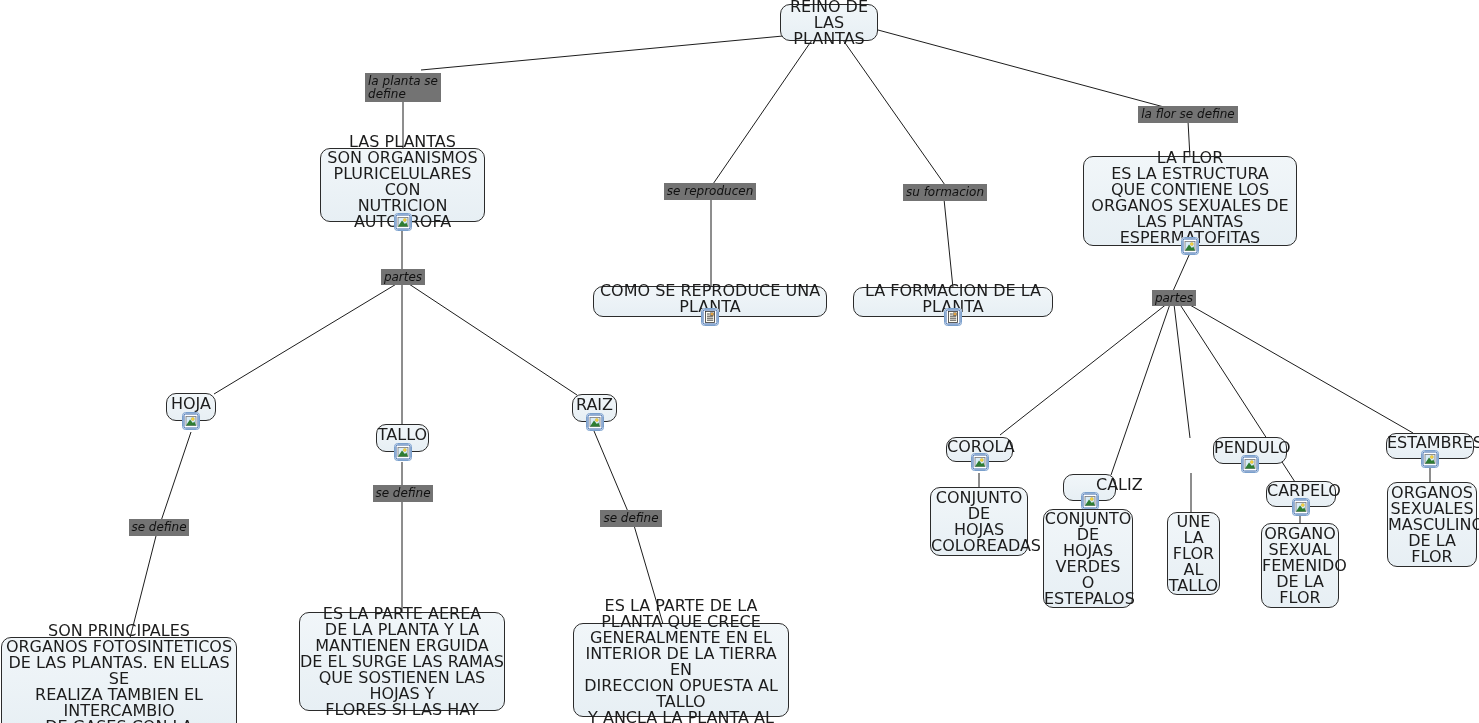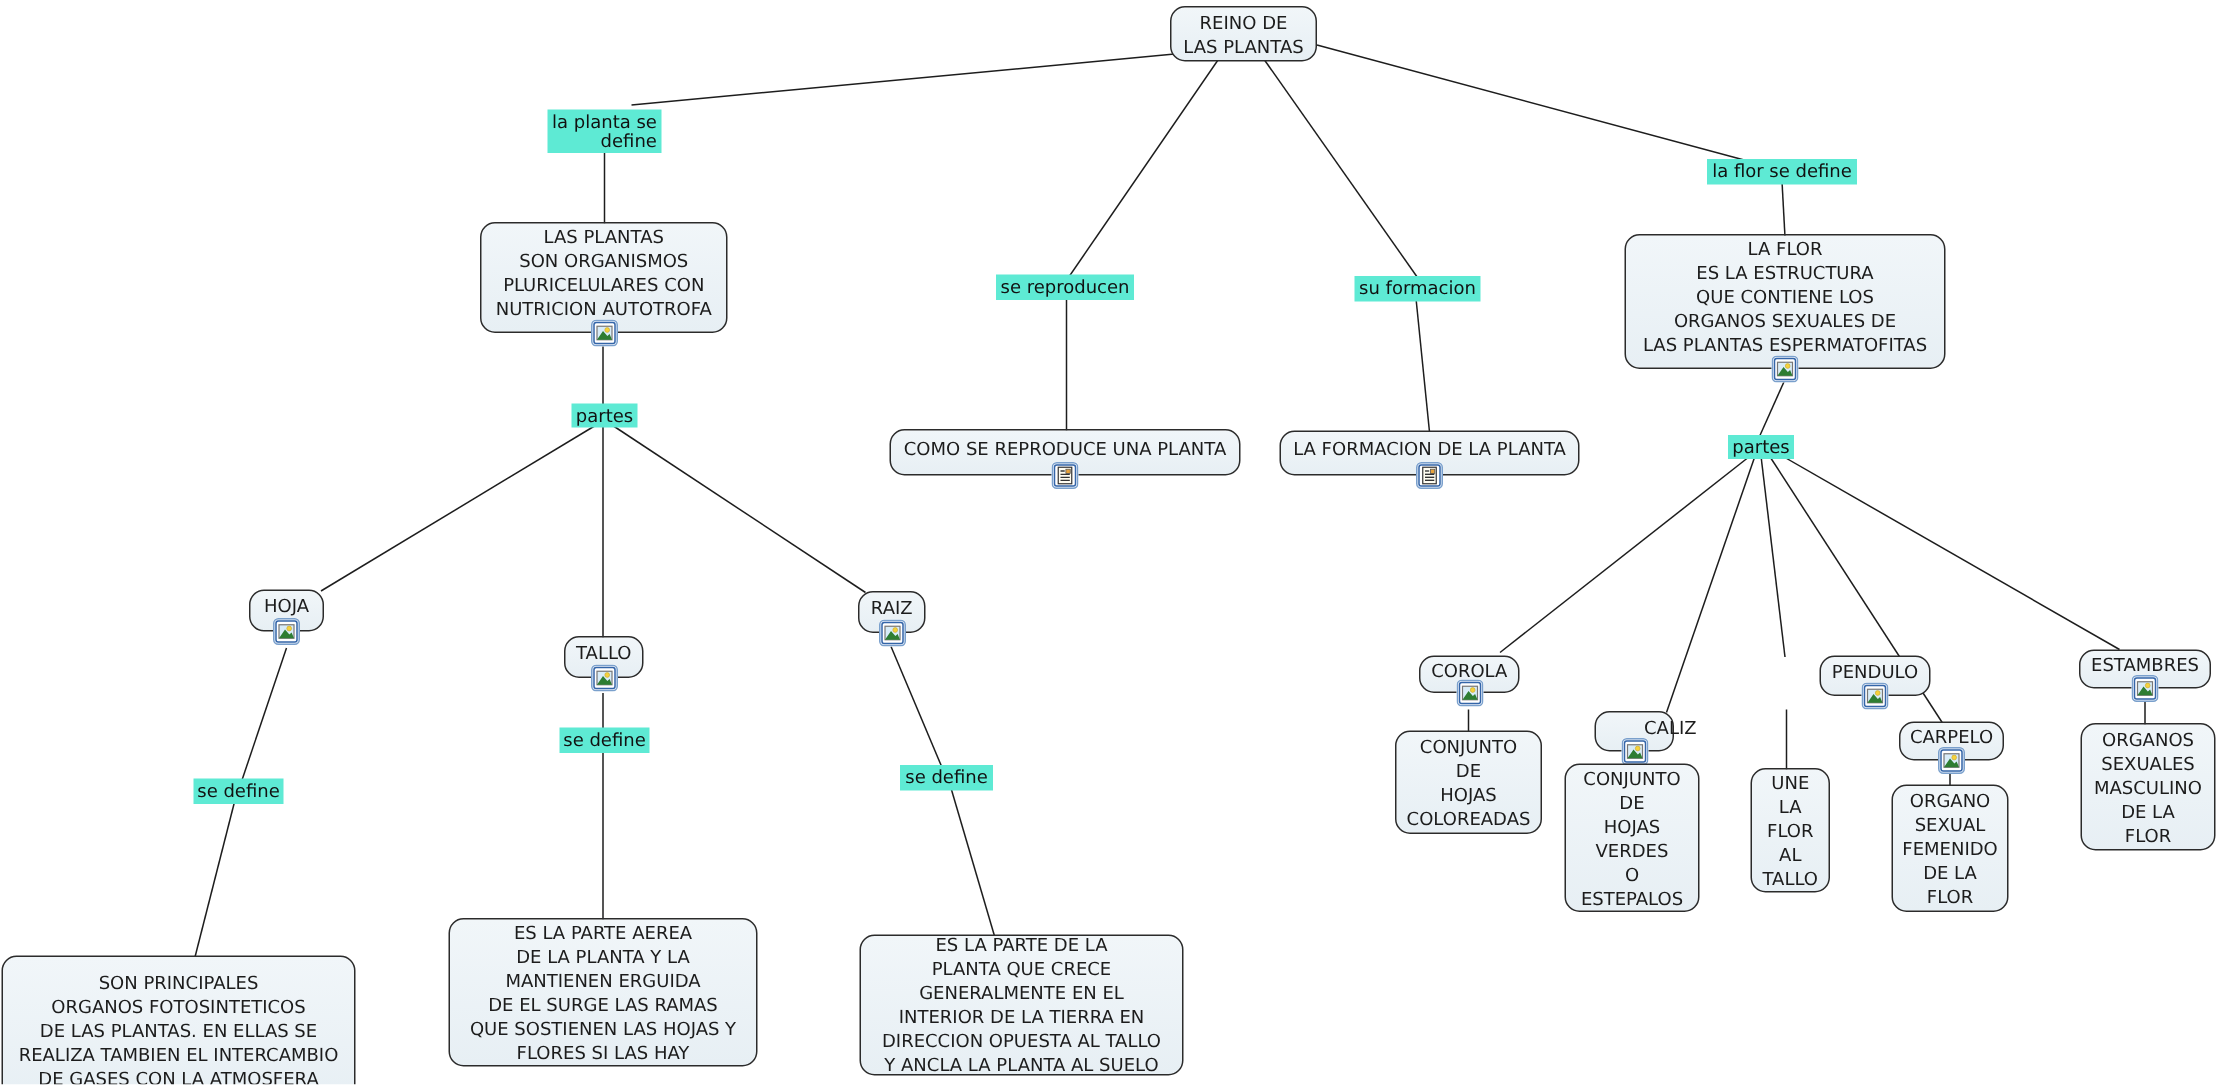--- a/index.html
+++ b/index.html
@@ -11,36 +11,37 @@
     overflow:hidden;
   }
   #edge-layer{position:absolute;left:0;top:0;width:1479px;height:723px;}
   #edge-layer line{stroke:#1d1d1d;stroke-width:1;}
   .node{
     position:absolute;box-sizing:border-box;
     background:linear-gradient(#f1f6f9,#e7eff4);
     border:1.4px solid #2b2b2b;border-radius:10px;
     display:flex;align-items:center;justify-content:center;
     text-align:center;
-    font-size:12px;line-height:16px;color:#1c1c1c;
+    font-size:16px;line-height:16px;color:#1c1c1c;
   }
   .node .node-text{white-space:pre-line;display:block;width:100%;}
   .node.has-icon{padding-bottom:6px;}
   .res-icon{
     position:absolute;left:50%;bottom:-10px;transform:translateX(-50%);
     width:18px;height:18px;display:block;background:#ffffff;border-radius:3px;
   }
   .res-icon svg{display:block;width:18px;height:18px;}
   .link-label{
     position:absolute;box-sizing:border-box;
-    background:#5eead4;
+    background:#737373;
     display:flex;align-items:center;justify-content:center;
-    text-align:right;white-space:pre-line;
+    text-align:left;white-space:pre-line;
     font-size:12px;line-height:13px;color:#111111;
     padding:0 1px;
+    font-style:italic;
   }
 </style>
 </head>
 <body>
 
 <div class="canvas">
   <svg id="edge-layer" xmlns="http://www.w3.org/2000/svg" viewBox="0 0 1479 723">
       <line x1="783" y1="36" x2="421" y2="70"></line>
       <line x1="812" y1="40" x2="713" y2="184"></line>
       <line x1="843" y1="40" x2="945" y2="185"></line>

